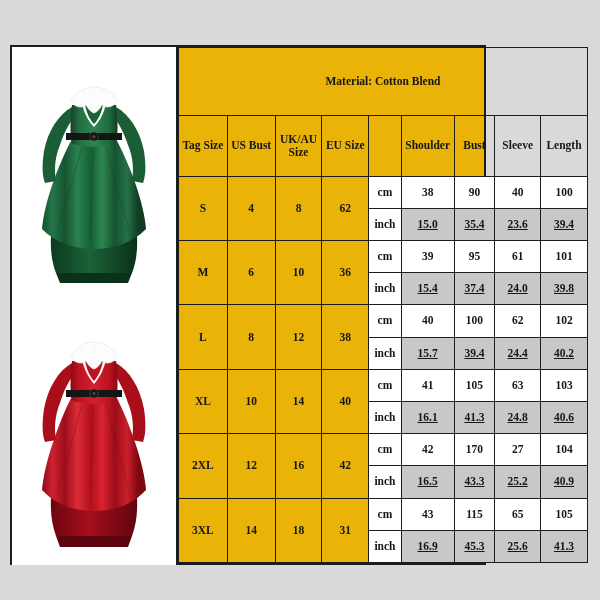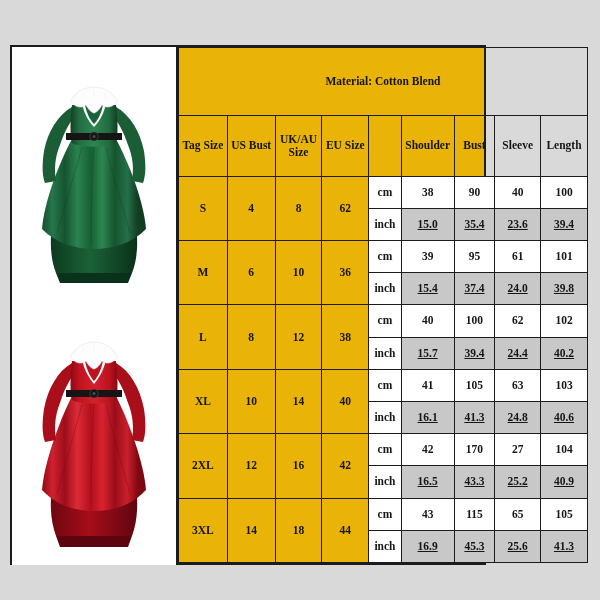--- a/index.html
+++ b/index.html
@@ -359,21 +359,21 @@
               <td class="unit">inch</td>
               <td class="val">16.5</td>
               <td class="val">43.3</td>
               <td class="val">25.2</td>
               <td class="val">40.9</td>
             </tr>
             <tr class="cm cmrow">
               <td class="sizecell" rowspan="2">3XL</td>
               <td class="sizecell" rowspan="2">14</td>
               <td class="sizecell" rowspan="2">18</td>
-              <td class="sizecell" rowspan="2">44</td>
+              <td class="sizecell" rowspan="2">31</td>
               <td class="unit">cm</td>
               <td class="val">43</td>
               <td class="val">115</td>
               <td class="val">65</td>
               <td class="val">105</td>
             </tr>
             <tr class="inch inchrow">
               <td class="unit">inch</td>
               <td class="val">16.9</td>
               <td class="val">45.3</td>

